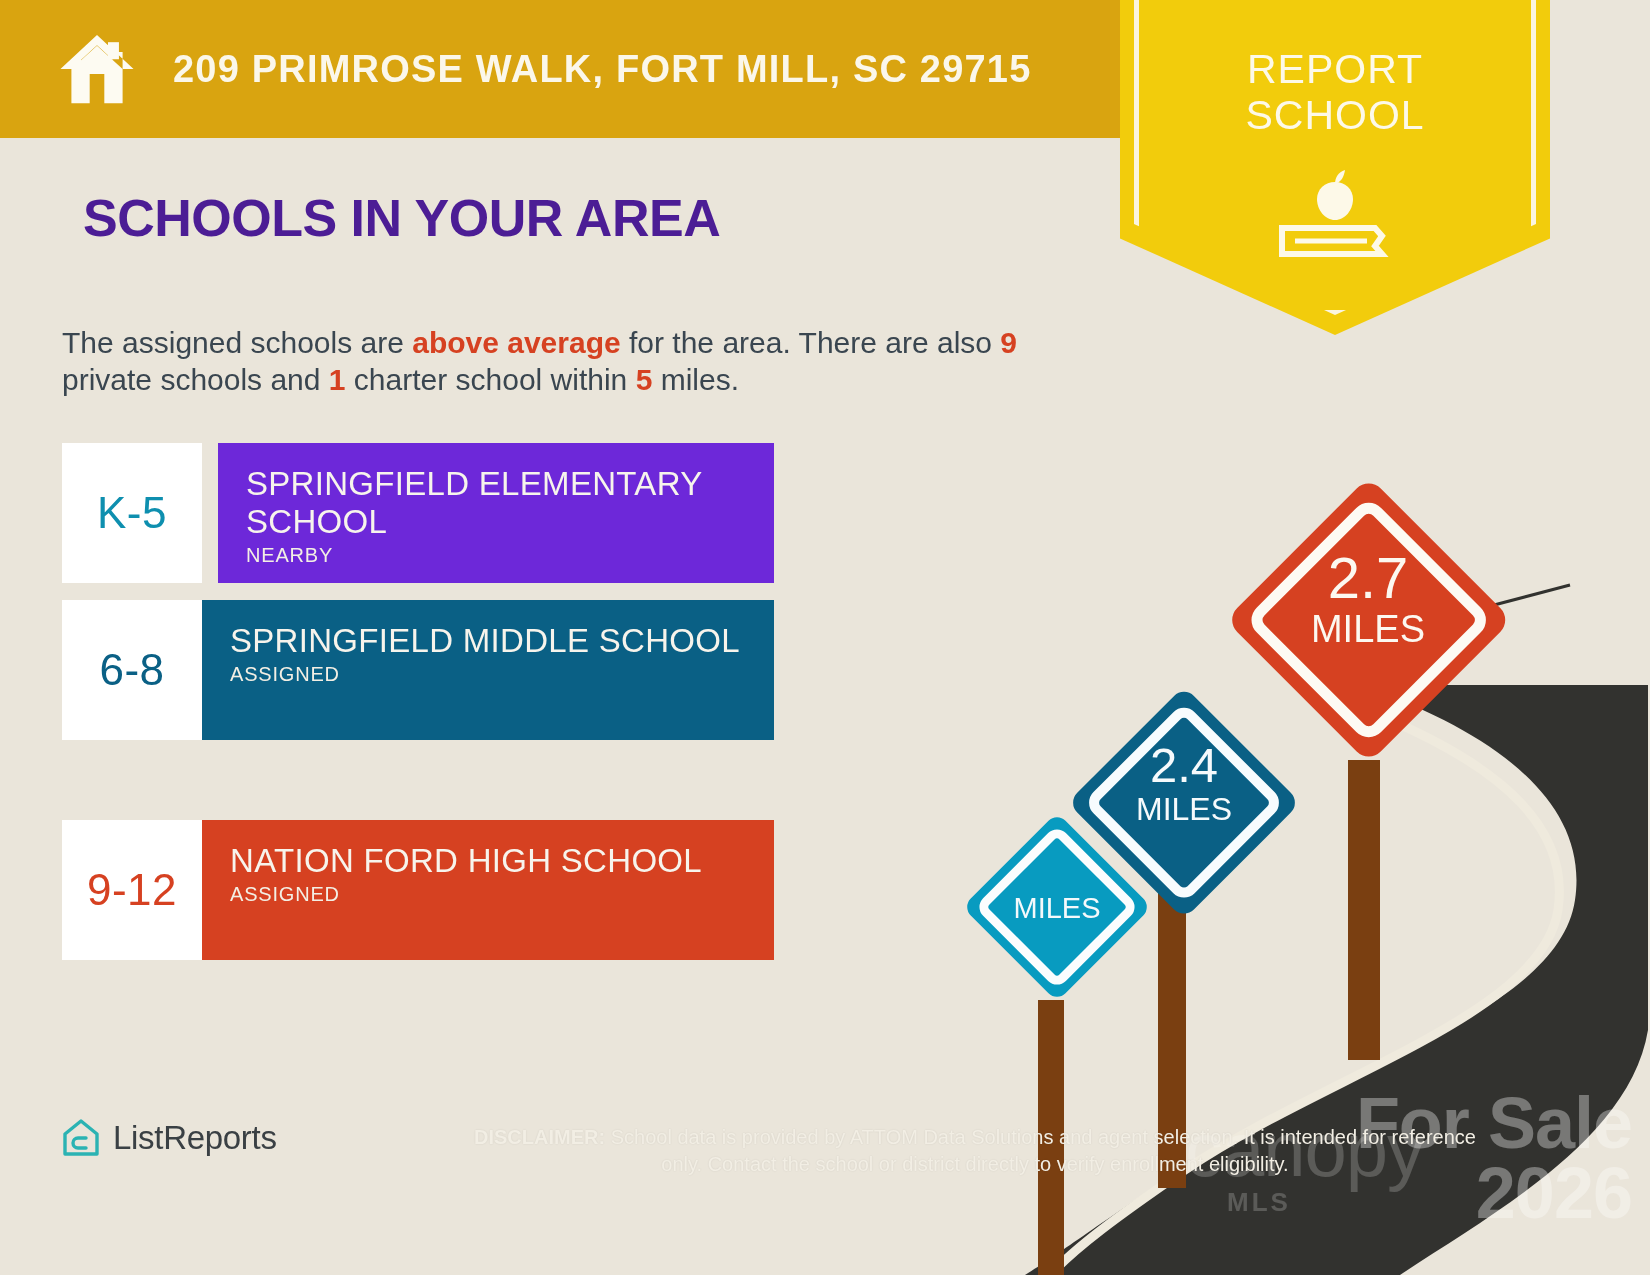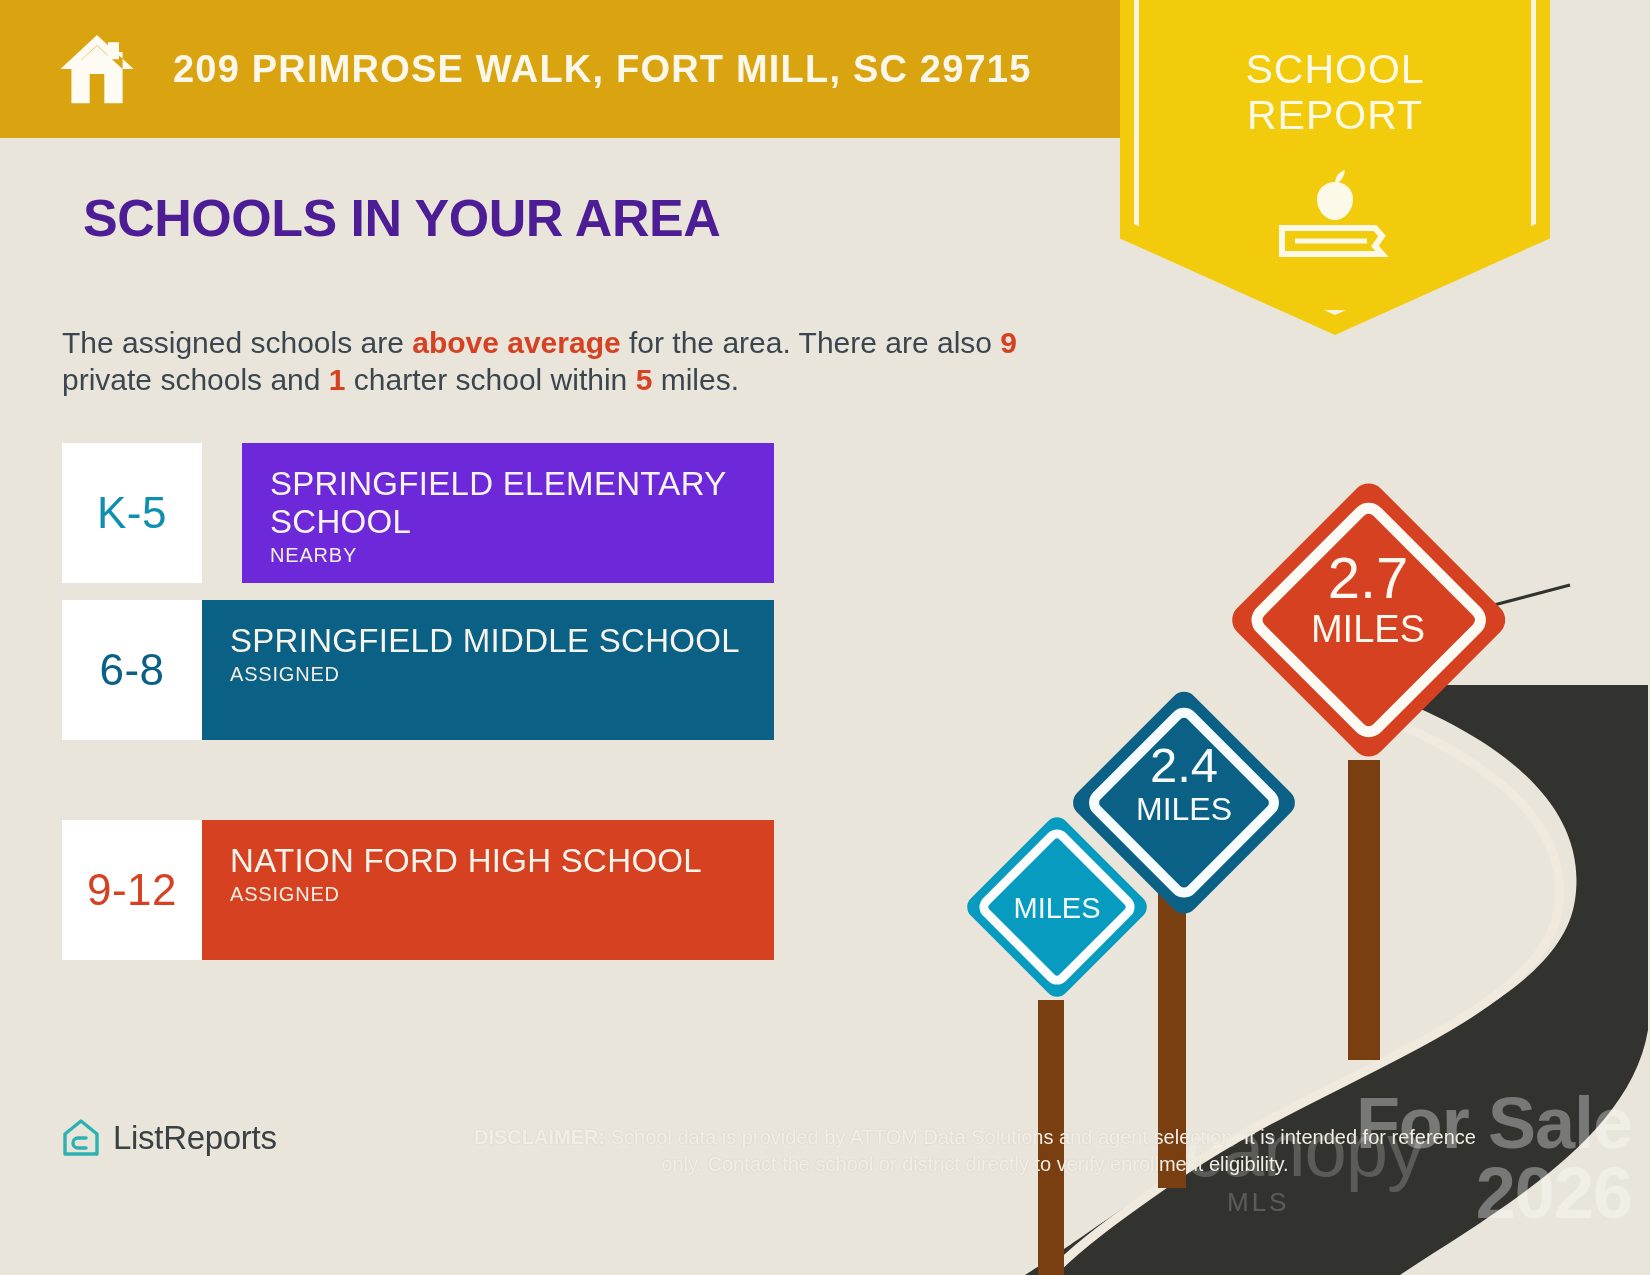--- a/index.html
+++ b/index.html
@@ -50,21 +50,21 @@
     margin-left:21px;
   }
   .subtitle{
     position:absolute;left:62px;top:288px;width:1030px;
     font-size:30px;line-height:37px;color:#3A4650;margin-top:36px;
   }
   .hl{color:#D64121;font-weight:bold;}
 
   
   .school-row{position:absolute;left:62px;display:flex;width:712px;height:140px;}
-  .row1{top:443px;gap:24px;}
+  .row1{top:443px;}
   .row2{top:600px;}
   .row3{top:820px;}
   .grade-box{
     width:140px;background:#FFFFFF;display:flex;
     align-items:center;justify-content:center;flex:none;
   }
   .grade-txt{font-size:44px;letter-spacing:0.5px;}
   .g-teal{color:#0E8FAF;}
   .g-blue{color:#0A6085;}
   .g-red{color:#D64121;}
@@ -97,41 +97,41 @@
   .wm-forsale{
     position:absolute;right:18px;top:1088px;text-align:right;
     font-size:72px;font-weight:bold;line-height:70px;
     color:rgba(255,255,255,0.34);letter-spacing:-1px;pointer-events:none;
   }
   .wm-canopy{
     position:absolute;left:1185px;top:1105px;
     color:rgba(255,255,255,0.20);pointer-events:none;margin-top:8px;
   }
   .wm-canopy .c1{font-size:76px;line-height:74px;letter-spacing:-1px;}
-  .wm-canopy .c2{font-size:26px;font-weight:normal;letter-spacing:3px;margin-left:42px;}
+  .wm-canopy .c2{font-size:26px;font-weight:bold;letter-spacing:3px;margin-left:42px;}
 </style>
 </head>
 <body>
 
 <div id="stage">
 
   <div class="header-bar">
     <svg class="home-icon" viewBox="0 0 64 60">
       <path d="M32 2 L62 30 L53 30 L53 16 L45 16 L45 22.5 L32 10.5 L19 22.5 L19 30 L11 30 L11 30 L2 30 Z" fill="#FDFBF2"></path>
       <path d="M11 30 L32 11 L53 30 L53 58 L38 58 L38 34 L26 34 L26 58 L11 58 Z" fill="#FDFBF2"></path>
       <rect x="41" y="8" width="9" height="14" fill="#FDFBF2"></rect>
     </svg>
     <div class="header-address">209 PRIMROSE WALK, FORT MILL, SC 29715</div>
   </div>
 
   <div class="badge"></div>
   <div class="badge-inner"></div>
   <div class="badge-txt">
+    <div>REPORT</div>
     <div>SCHOOL</div>
-    <div>REPORT</div>
   </div>
   <svg class="badge-art" viewBox="0 0 160 110">
     <path d="M80 24 C70 24 62 31 62 41 C62 52 70 62 80 62 C90 62 98 52 98 41 C98 31 90 24 80 24 Z" fill="#FDF9E8"></path>
     <path d="M80 26 C80 20 83 14 90 12 C89 19 86 24 80 26 Z" fill="#FDF9E8"></path>
     <path d="M27 70 L120 70 L127 78 L120 88 L127 96 L27 96 Z" fill="none" stroke="#FDF9E8" stroke-width="6"></path>
     <line x1="40" y1="83" x2="112" y2="83" stroke="#FDF9E8" stroke-width="5"></line>
   </svg>
 
   <div class="page-title">SCHOOLS IN YOUR AREA</div>
   <div class="subtitle"><span>The assigned schools are </span><span class="hl">above average</span><span> for the area. There are also </span><span class="hl">9</span><span> private schools and </span><span class="hl">1</span><span> charter school within </span><span class="hl">5</span><span> miles.</span></div>

